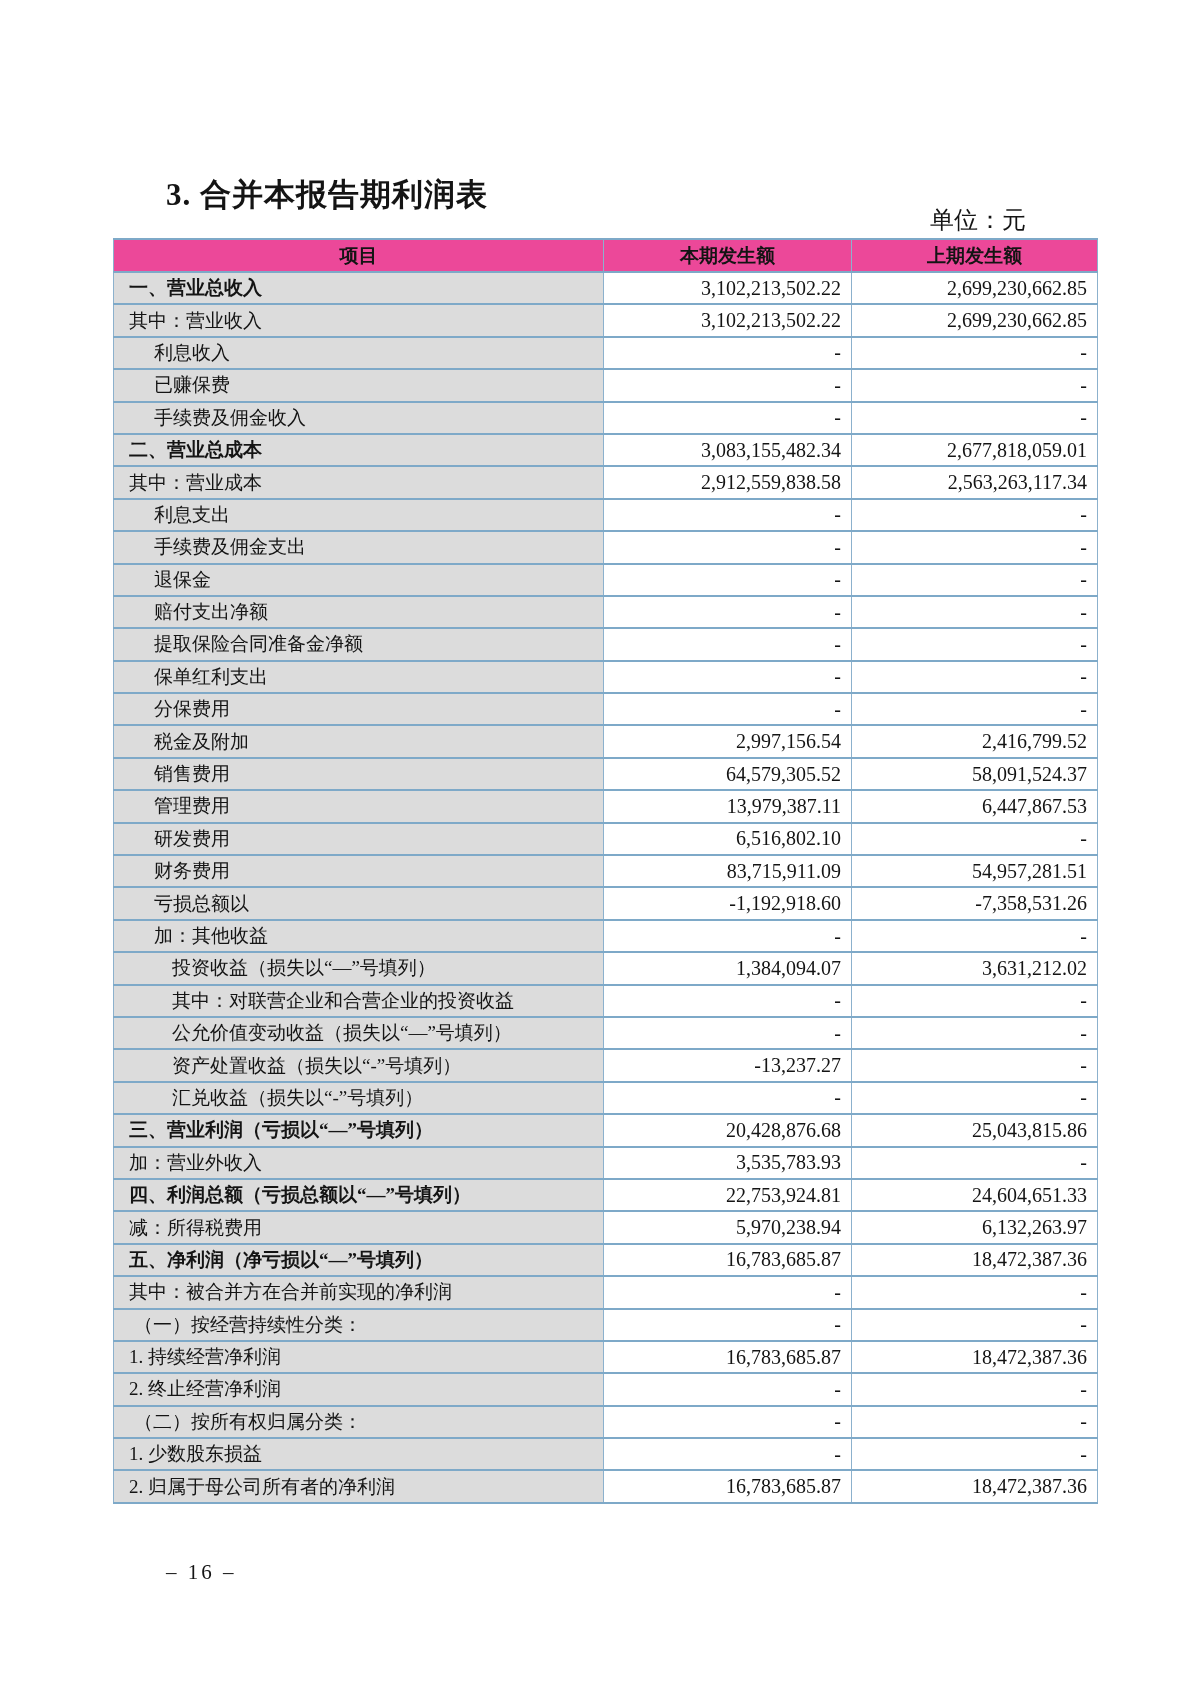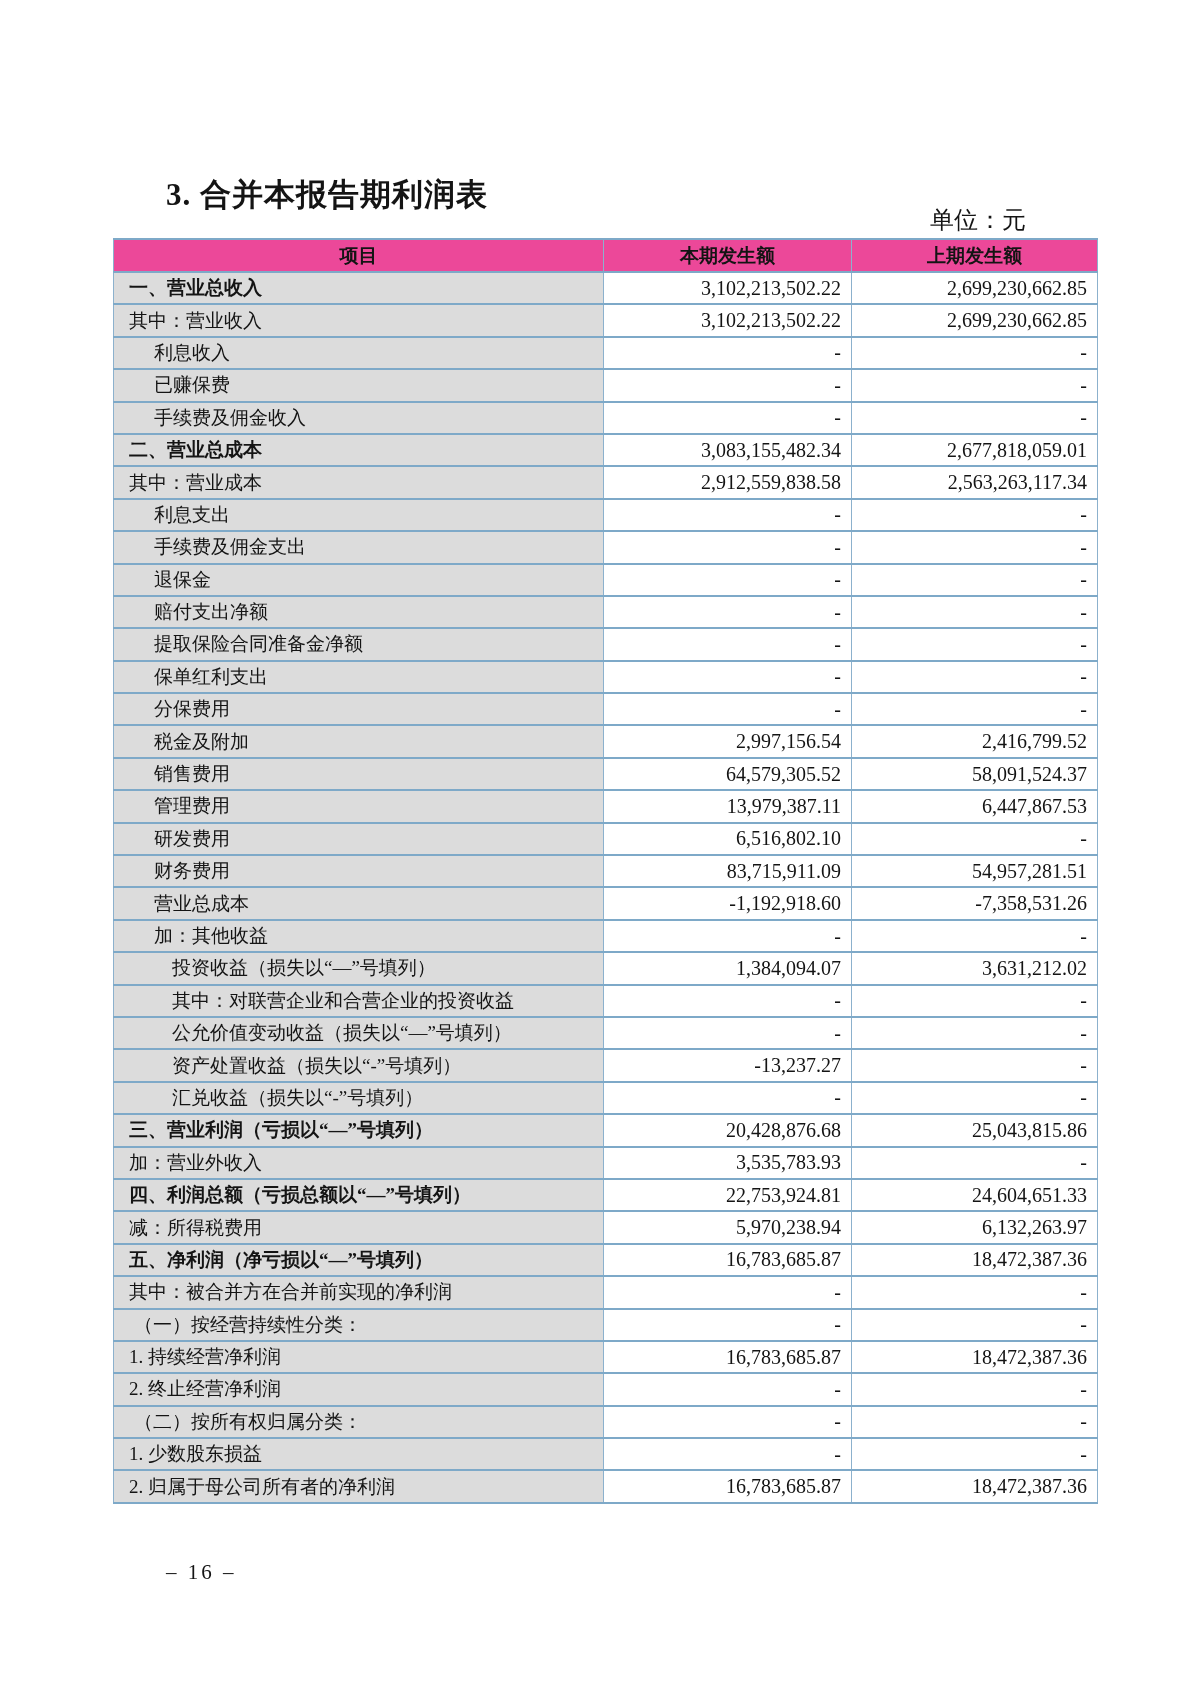--- a/index.html
+++ b/index.html
@@ -187,21 +187,21 @@
     <td class="label ind2">研发费用</td>
     <td class="val">6,516,802.10</td>
     <td class="val">-</td>
   </tr>
       <tr>
     <td class="label ind2">财务费用</td>
     <td class="val">83,715,911.09</td>
     <td class="val">54,957,281.51</td>
   </tr>
       <tr>
-    <td class="label ind2">营业总成本</td>
+    <td class="label ind2">亏损总额以</td>
     <td class="val">-1,192,918.60</td>
     <td class="val">-7,358,531.26</td>
   </tr>
       <tr>
     <td class="label ind2">加：其他收益</td>
     <td class="val">-</td>
     <td class="val">-</td>
   </tr>
       <tr>
     <td class="label ind3">投资收益（损失以“—”号填列）</td>

